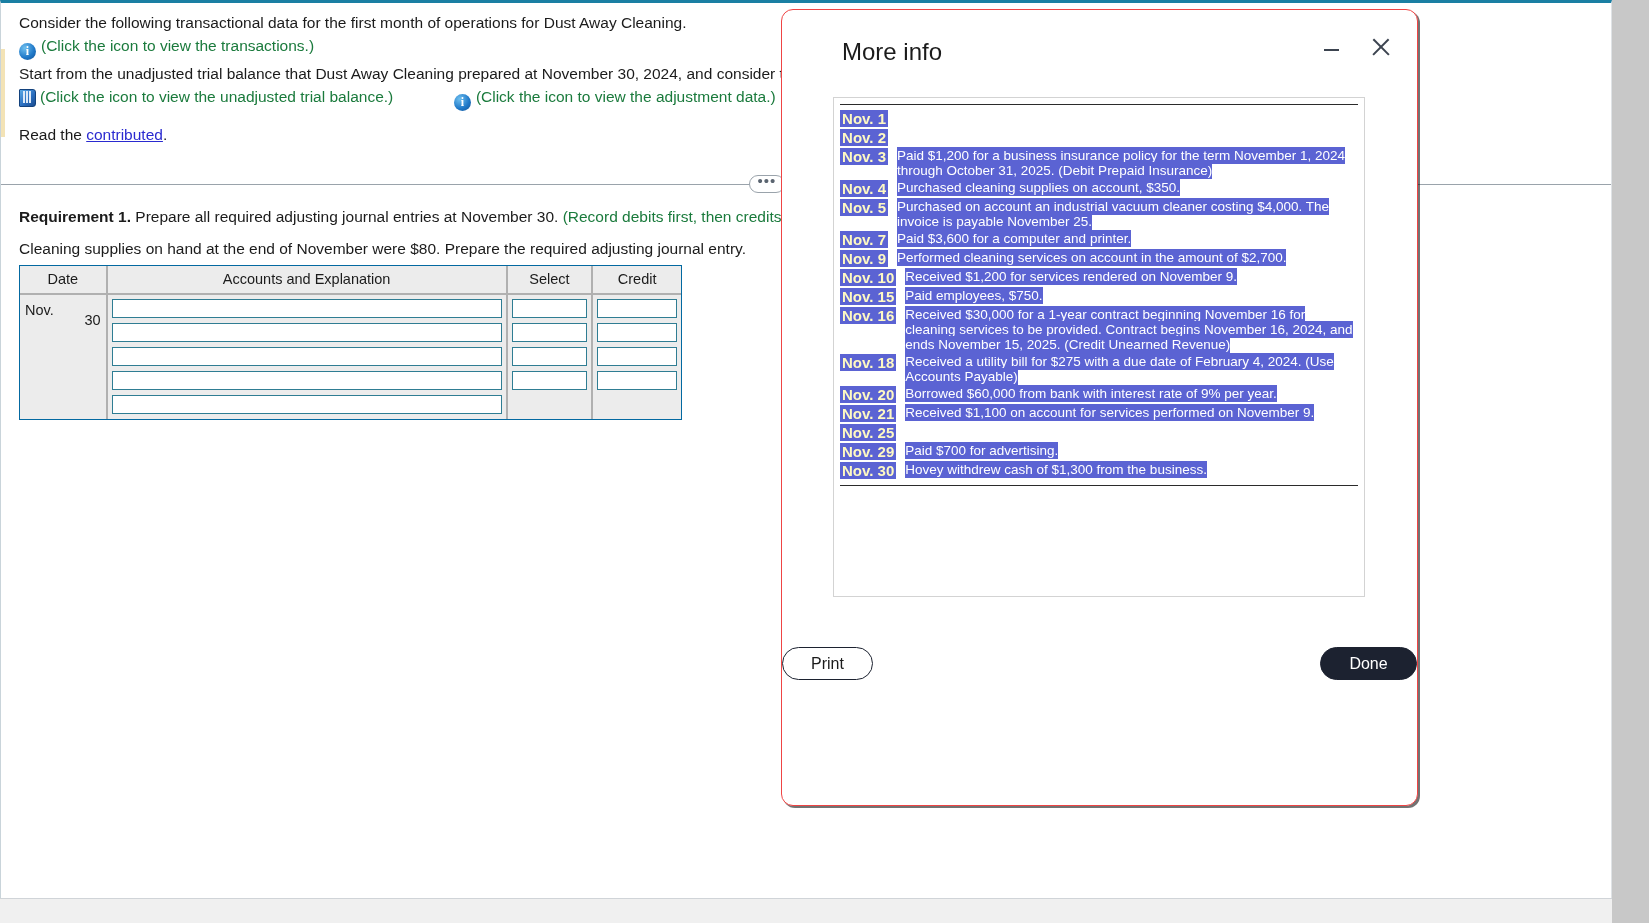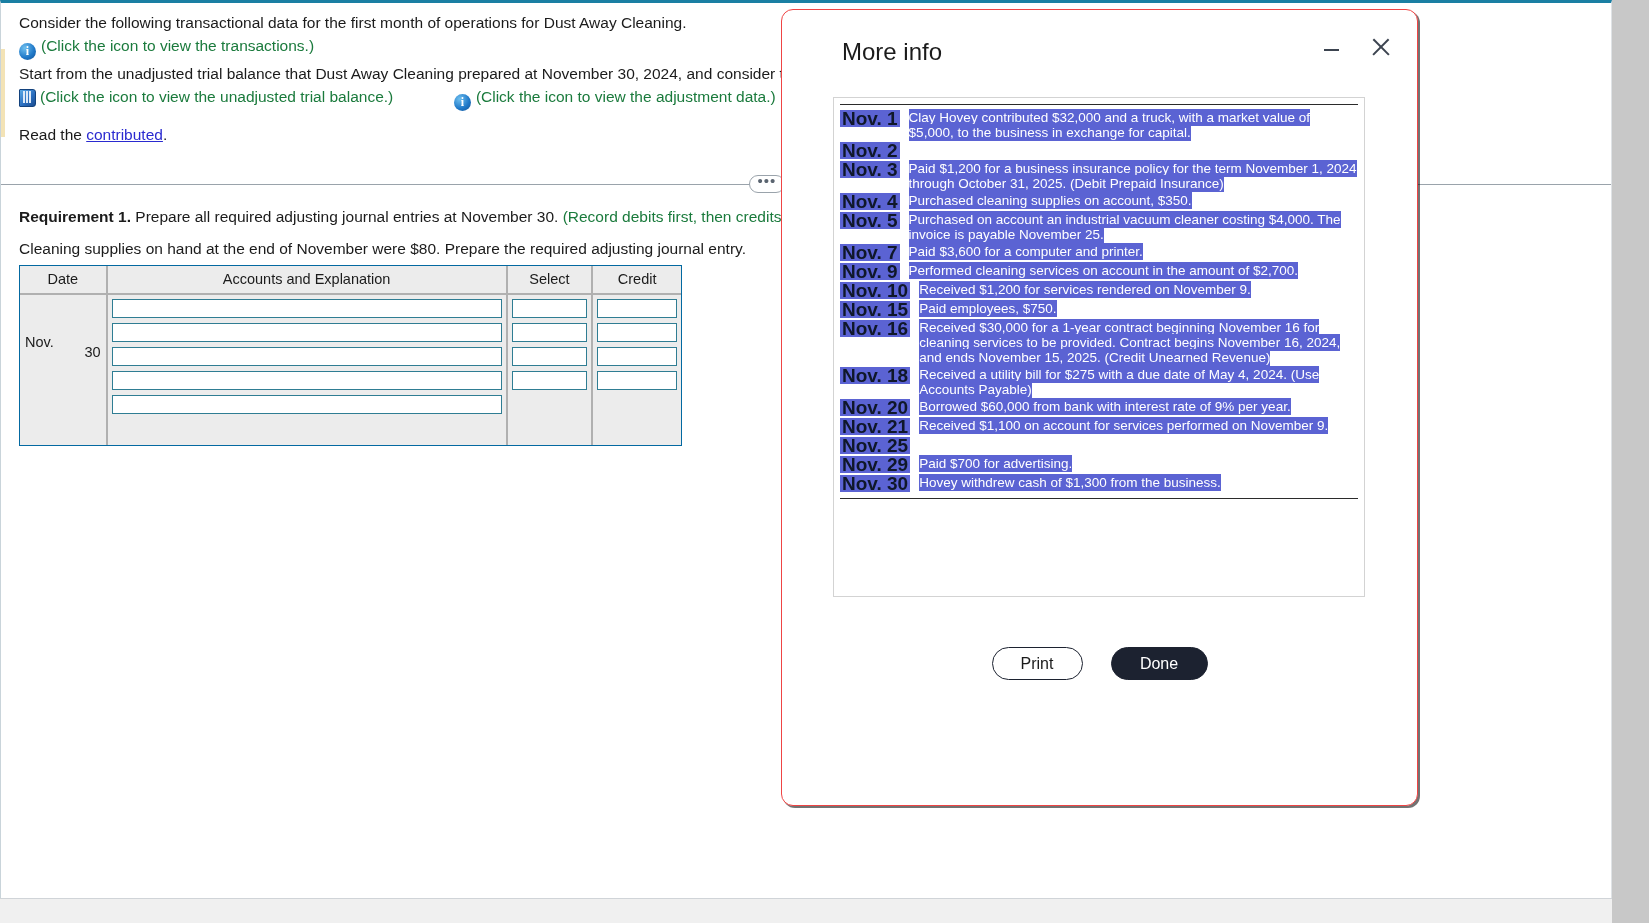--- a/index.html
+++ b/index.html
@@ -196,21 +196,20 @@
   .journal td:last-child { border-right: none; }
   .col-date { width: 86px; }
   .col-acct { width: 400px; }
   .col-debit { width: 84px; }
   .col-credit { width: 88px; }
   .date-cell {
     height: 118px;
     position: relative;
     font-size: 14.5px;
     color: #1b1b1b;
-    margin-top: 32px;
   }
   .date-month {
     position: absolute;
     left: 5px; top: 7px;
   }
   .date-day {
     position: absolute;
     right: 5px; top: 17px;
   }
   .inputs-stack {
@@ -302,23 +301,23 @@
     border-bottom: 1.5px solid #2b2b2b;
     padding: 5px 0 4px 0;
   }
   .txn-row {
     display: flex;
     align-items: flex-start;
     margin-bottom: 2px;
   }
   .txn-date {
     flex: 0 0 44px;
-    font-size: 19px;
+    font-size: 15px;
     font-weight: bold;
-    color: #0f172a;
+    color: #fef9c3;
     background: #5b63d3;
     text-align: right;
     padding: 1px 2px 1px 2px;
     white-space: nowrap;
     line-height: 15px;
   }
   .txn-text {
     margin-left: 9px;
     font-size: 13.5px;
     color: #ffffff;
@@ -330,21 +329,21 @@
     box-decoration-break: clone;
     -webkit-box-decoration-break: clone;
     padding: 1px 0;
   }
 
   .modal-actions {
     position: absolute;
     left: 0; right: 0;
     top: 637px;
     display: flex;
-    justify-content: center;
+    justify-content: space-between;
     gap: 28px;
   }
   .btn {
     font-family: "Liberation Sans", sans-serif;
     font-size: 16px;
     border-radius: 22px;
     cursor: pointer;
     box-sizing: border-box;
   }
   .btn-print {
@@ -454,21 +453,20 @@
 
   <div class="modal">
     <div class="modal-title">More info</div>
     <div class="modal-min"></div>
     <div class="modal-close"></div>
 
     <div class="info-box">
       <div class="info-inner" id="txn-list">
           <div class="txn-row">
             <div class="txn-date">Nov. 1</div>
-            <div class="txn-text"><span>Clay Hovey contributed $32,000 and a truck, with a market value of $5,000, to the business in exchange for capital.</span></div>
           </div>
           <div class="txn-row">
             <div class="txn-date">Nov. 2</div>
           </div>
           <div class="txn-row">
             <div class="txn-date">Nov. 3</div>
             <div class="txn-text"><span>Paid $1,200 for a business insurance policy for the term November 1, 2024 through October 31, 2025. (Debit Prepaid Insurance)</span></div>
           </div>
           <div class="txn-row">
             <div class="txn-date">Nov. 4</div>
@@ -493,21 +491,21 @@
           <div class="txn-row">
             <div class="txn-date">Nov. 15</div>
             <div class="txn-text"><span>Paid employees, $750.</span></div>
           </div>
           <div class="txn-row">
             <div class="txn-date">Nov. 16</div>
             <div class="txn-text"><span>Received $30,000 for a 1-year contract beginning November 16 for cleaning services to be provided. Contract begins November 16, 2024, and ends November 15, 2025. (Credit Unearned Revenue)</span></div>
           </div>
           <div class="txn-row">
             <div class="txn-date">Nov. 18</div>
-            <div class="txn-text"><span>Received a utility bill for $275 with a due date of May 4, 2024. (Use Accounts Payable)</span></div>
+            <div class="txn-text"><span>Received a utility bill for $275 with a due date of February 4, 2024. (Use Accounts Payable)</span></div>
           </div>
           <div class="txn-row">
             <div class="txn-date">Nov. 20</div>
             <div class="txn-text"><span>Borrowed $60,000 from bank with interest rate of 9% per year.</span></div>
           </div>
           <div class="txn-row">
             <div class="txn-date">Nov. 21</div>
             <div class="txn-text"><span>Received $1,100 on account for services performed on November 9.</span></div>
           </div>
           <div class="txn-row">

